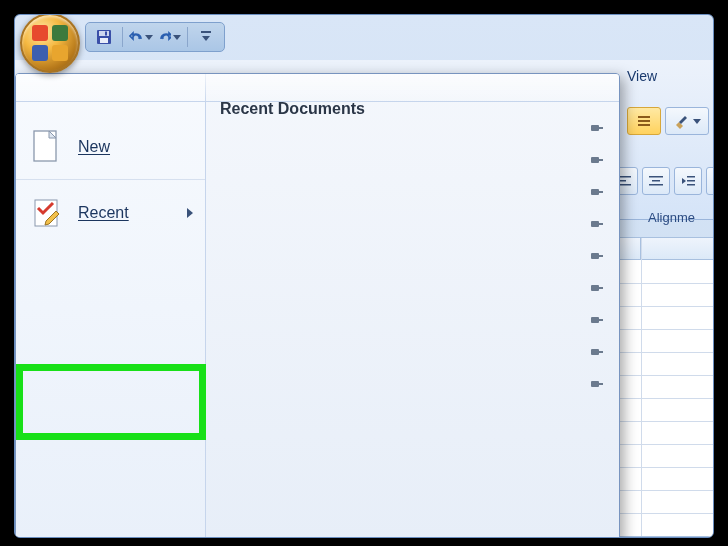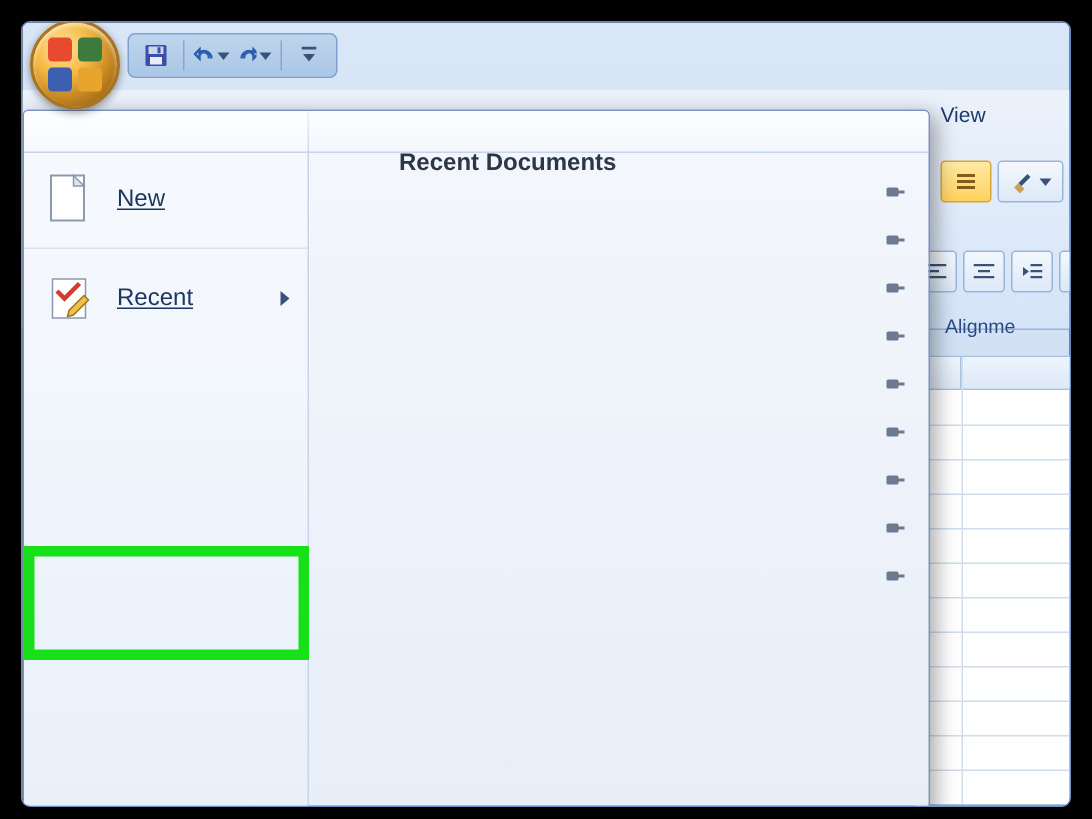--- a/index.html
+++ b/index.html
@@ -92,21 +92,21 @@
     cursor:pointer;
   }
   .rib-btn.accent { background: linear-gradient(to bottom,#ffe9a3,#ffd25e); border-color:#d7a73a; }
   .ribbon-controls2 {
     position:absolute; left:595px; top:152px; display:flex; gap:4px;
   }
   .rib-small { width:28px; height:28px; border:1px solid #9ab5db; border-radius:3px;
     background: linear-gradient(to bottom,#f4f8fd,#dce9f8);
     display:flex; align-items:center; justify-content:center; cursor:pointer; }
   .group-label {
-    position:absolute; left:615px; top:195px; color:#2b4b82; font-size:13px;
+    position:absolute; left:633px; top:195px; color:#2b4b82; font-size:13px;
   }
   .grid-area {
     position:absolute; left:595px; top:222px; width:110px; height:300px;
     background:#fff; border:1px solid #a8c0df;
   }
   .grid-area .hline { position:absolute; left:0; width:100%; height:1px; background:#d0dbeb; }
   .grid-area .vline { position:absolute; top:0; height:100%; width:1px; background:#d0dbeb; }
   .grid-header { position:absolute; left:0; top:0; width:100%; height:22px;
     background:linear-gradient(to bottom,#eef4fc,#dce9f8); border-bottom:1px solid #a8c0df;
     display:flex; }
@@ -126,21 +126,21 @@
     display:flex;
     overflow:hidden;
   }
   .menu-gloss {
     position:absolute; left:0; top:0; width:100%; height:28px;
     background: linear-gradient(to bottom, rgba(255,255,255,0.7), rgba(255,255,255,0.05));
     border-bottom:1px solid #c6d5ec;
   }
   .menu-left {
     width:190px;
-    padding-top:26px;
+    padding-top:40px;
     border-right:1px solid #c6d5ec;
     background: linear-gradient(to bottom,#f7fafe,#e9f0fa);
   }
   .menu-item {
     display:flex; align-items:center;
     height:66px;
     padding:0 12px;
     gap:14px;
     cursor:pointer;
     position:relative;
@@ -167,21 +167,20 @@
   }
 
   .menu-right {
     flex:1; padding:10px 14px 6px 14px;
     position:relative;
   }
   .recent-title {
     font-weight:bold; color:#2b3647; font-size:16px;
     margin-top:16px;
     margin-bottom:6px;
-    margin-left:46px;
   }
   .pins {
     position:absolute; right:16px; top:48px;
     display:flex; flex-direction:column; gap:20px;
   }
   .pin {
     width:16px; height:12px; position:relative; cursor:pointer;
   }
   .pin::before {
     content:""; position:absolute; right:4px; top:3px; width:8px; height:6px;

